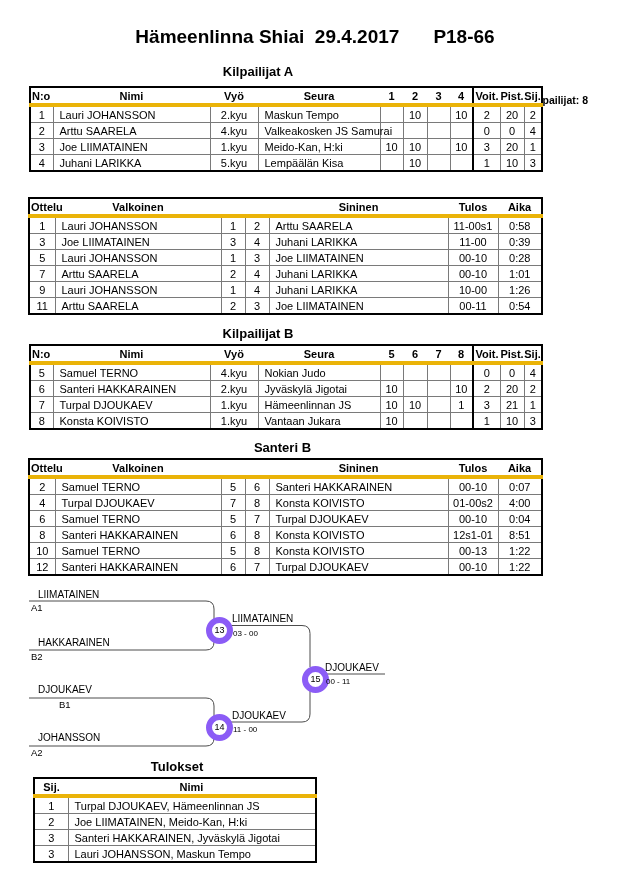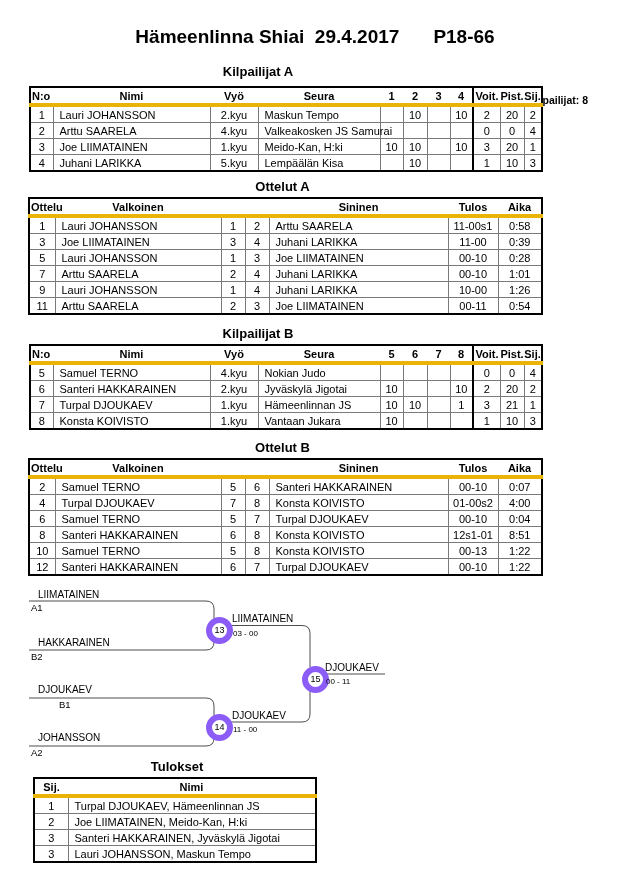--- a/index.html
+++ b/index.html
@@ -130,21 +130,20 @@
         <td>10</td>
         <td></td>
         <td></td>
         <td class="thick">1</td>
         <td>10</td>
         <td>3</td>
       </tr>
     </tbody>
   </table>
 
-  <div class="sec-h h-match-a">Ottelut A</div>
   <table class="tbl" id="match-a">
     <colgroup>
         <col style="width:26px">
         <col style="width:166px">
         <col style="width:24px">
         <col style="width:24px">
         <col style="width:179px">
         <col style="width:50px">
         <col style="width:44px">
       </colgroup>
@@ -296,21 +295,21 @@
         <td></td>
         <td></td>
         <td></td>
         <td class="thick">1</td>
         <td>10</td>
         <td>3</td>
       </tr>
     </tbody>
   </table>
 
-  <div class="sec-h h-match-b">Ottelut B</div>
+  <div class="sec-h h-match-b">Santeri B</div>
   <table class="tbl" id="match-b">
     <colgroup>
         <col style="width:26px">
         <col style="width:166px">
         <col style="width:24px">
         <col style="width:24px">
         <col style="width:179px">
         <col style="width:50px">
         <col style="width:44px">
       </colgroup>

